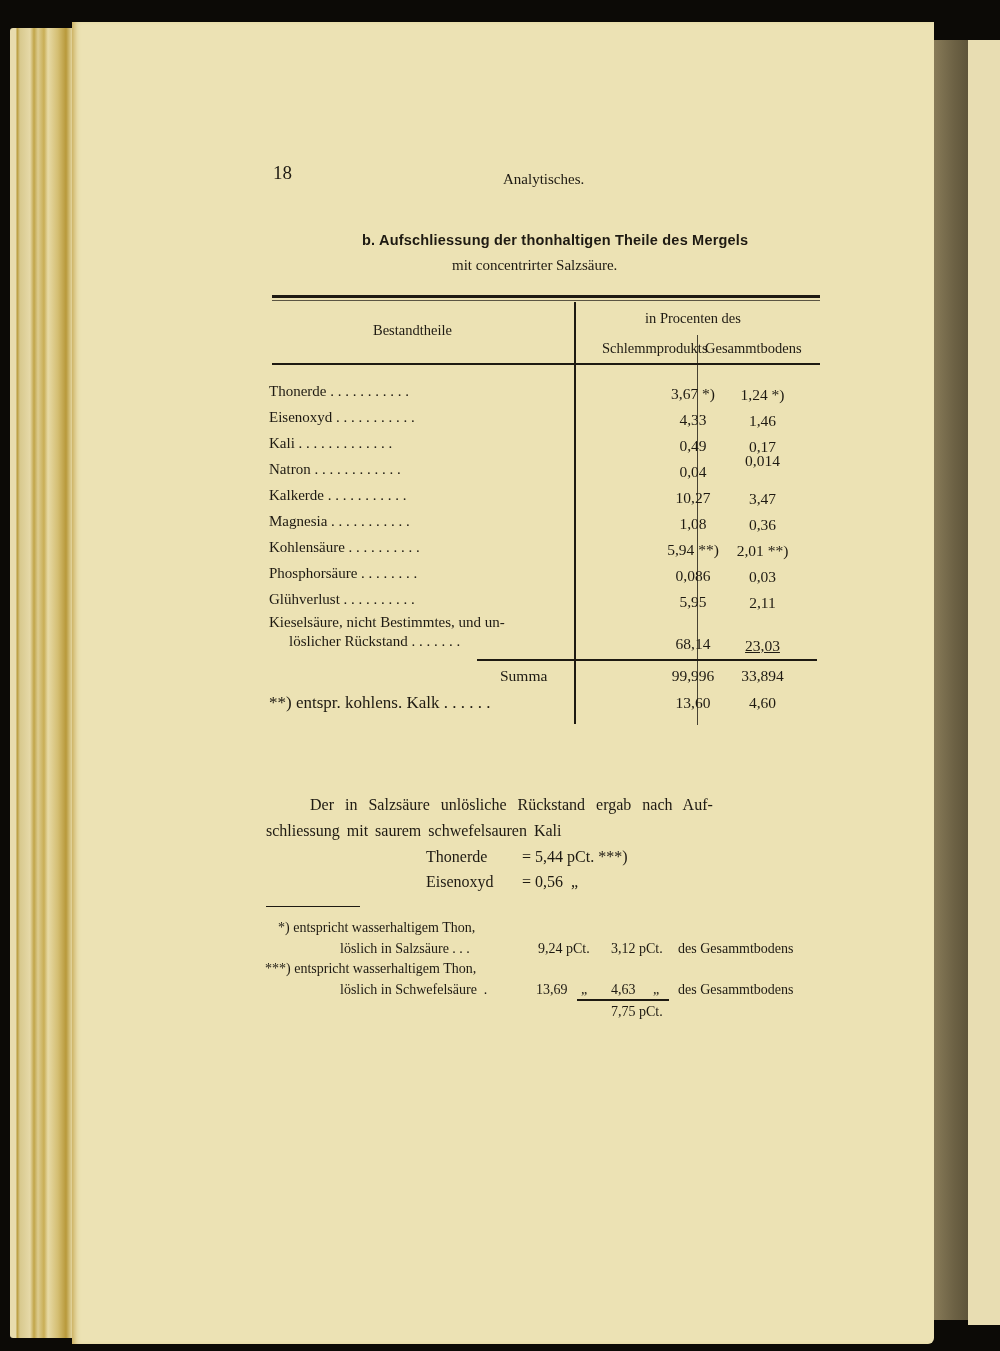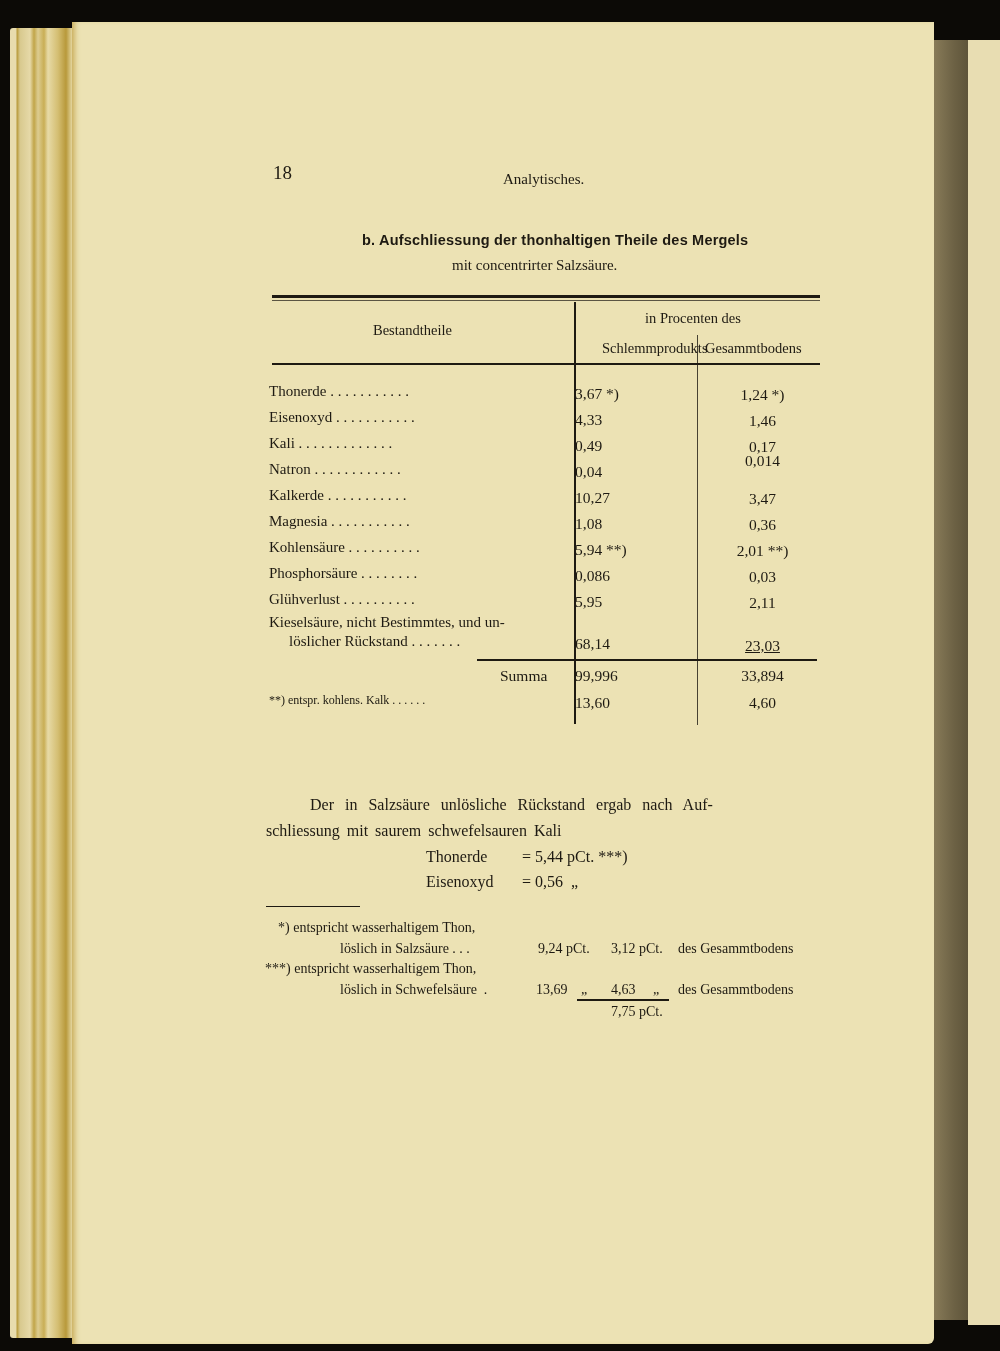--- a/index.html
+++ b/index.html
@@ -23,21 +23,21 @@
   .abs { position:absolute; white-space:nowrap; }
   .pageno { left:273px; top:162px; font-size:19px; }
   .runhead { left:503px; top:171px; font-size:15px; }
   .title { left:362px; top:232px; font-family:"Liberation Sans","DejaVu Sans",sans-serif; font-weight:bold; font-size:14.5px; letter-spacing:0.2px; }
   .subtitle { left:452px; top:257px; font-size:15px; }
 
   .rule { position:absolute; background:#1e1a12; }
   .th { font-size:14.5px; }
   .cell { font-size:15.5px; }
   .lbl { left:269px; font-size:15px; }
-  .num1 { width:140px; text-align:left; left:575px; }
+  .num1 { width:140px; text-align:center; left:575px;padding-left:48px; }
   .num2 { width:125px; text-align:center; left:700px; }
 
   .para { font-size:16px; }
   .fn { font-size:14px; }
 </style>
 </head>
 <body>
 
 <div class="edge-stack"></div>
 <div class="gutter"></div>
@@ -94,21 +94,21 @@
 
 <div class="abs cell lbl" style="top:614px;">Kieselsäure, nicht Bestimmtes, und un-</div>
 <div class="abs cell lbl" style="left:289px;top:633px;">löslicher Rückstand . . . . . . .</div>
 <div class="abs cell num1" style="top:635px;">68,14</div>
 <div class="abs cell num2" style="top:637px;text-decoration:underline;">23,03</div>
 
 <div class="abs cell" style="left:500px;top:667px;">Summa</div>
 <div class="abs cell num1" style="top:667px;">99,996</div>
 <div class="abs cell num2" style="top:667px;">33,894</div>
 
-<div class="abs cell" style="left:269px;top:693px;font-size:12px;">**) entspr. kohlens. Kalk . . . . . .</div>
+<div class="abs cell" style="left:269px;top:693px;font-size:17px;">**) entspr. kohlens. Kalk . . . . . .</div>
 <div class="abs cell num1" style="top:694px;">13,60</div>
 <div class="abs cell num2" style="top:694px;">4,60</div>
 
 <div class="abs para" style="left:310px;top:796px;word-spacing:7px;">Der in Salzsäure unlösliche Rückstand ergab nach Auf-</div>
 <div class="abs para" style="left:266px;top:822px;word-spacing:3px;">schliessung mit saurem schwefelsauren Kali</div>
 <div class="abs para" style="left:426px;top:848px;">Thonerde</div>
 <div class="abs para" style="left:522px;top:848px;">= 5,44 pCt. ***)</div>
 <div class="abs para" style="left:426px;top:873px;">Eisenoxyd</div>
 <div class="abs para" style="left:522px;top:873px;white-space:pre;">= 0,56  „</div>
 

